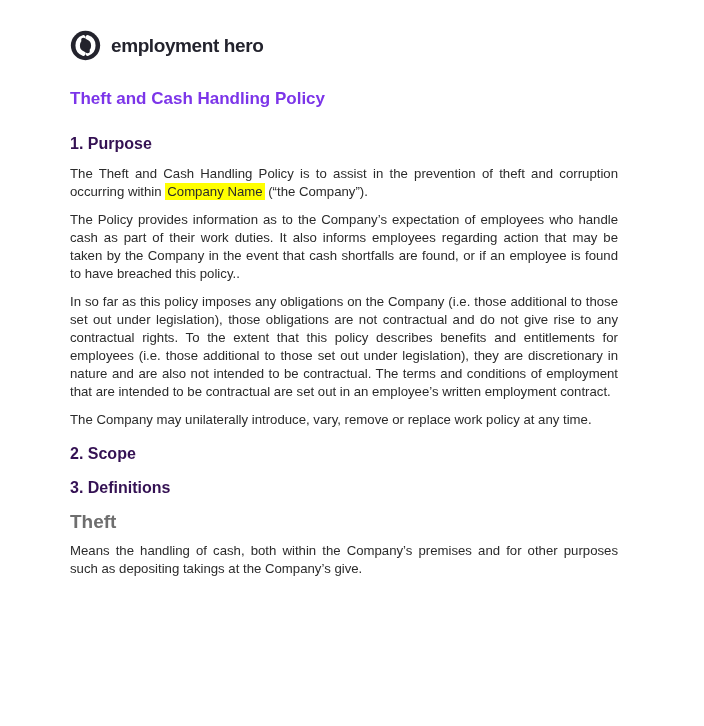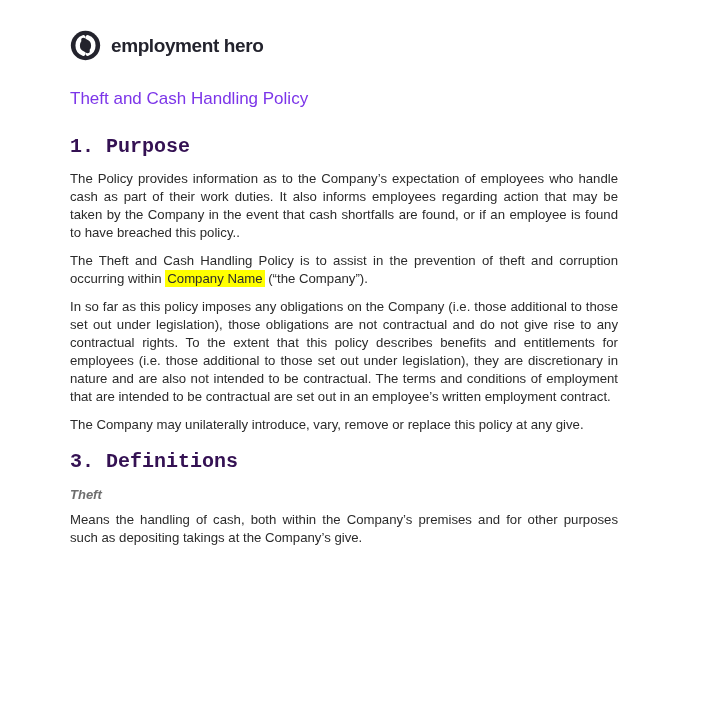--- a/index.html
+++ b/index.html
@@ -26,44 +26,42 @@
   }
   .logo-icon { width: 31px; height: 31px; display: inline-block; flex: 0 0 auto; }
   .brand {
     font-size: 19px;
     font-weight: 700;
     letter-spacing: -0.4px;
     color: #23232d;
   }
   .doc-title {
     font-size: 17px;
-    font-weight: 400;
+    font-weight: 700;
     color: #7c35e9;
     margin: 0 0 26px 0;
   }
   h2.section-heading {
-    font-size: 20px;
+    font-size: 16px;
     font-weight: 700;
     color: #341153;
     margin: 16px 0 12px 0;
-    font-family: Liberation Mono, monospace;
   }
   p.body-para {
     font-size: 13.2px;
     line-height: 18px;
     color: #2b2b2b;
     text-align: justify;
     margin: 0 0 10px 0;
   }
   h3.term {
-    font-size: 13px;
+    font-size: 19px;
     font-weight: 700;
     color: #6e6e6e;
     margin: 14px 0 9px 0;
-    font-style: italic;
   }
   mark.hl {
     background: #ffff00;
     color: inherit;
     padding: 1px 2px;
   }
 </style>
 </head>
 <body>
 
@@ -81,28 +79,29 @@
         <circle cx="20.5" cy="24.5" r="2.6" fill="#23232d"></circle>
       </svg>
     </span>
     <span class="brand">employment hero</span>
   </header>
 
   <h1 class="doc-title">Theft and Cash Handling Policy</h1>
 
   <h2 class="section-heading">1. Purpose</h2>
 
+  <p class="body-para"><span>The Theft and Cash Handling Policy is to assist in the prevention of theft and corruption occurring within </span><mark class="hl">Company Name</mark><span> (“the Company”).</span></p>
+
   <p class="body-para">The Policy provides information as to the Company’s expectation of employees who handle cash as part of their work duties. It also informs employees regarding action that may be taken by the Company in the event that cash shortfalls are found, or if an employee is found to have breached this policy..</p>
-
-  <p class="body-para"><span>The Theft and Cash Handling Policy is to assist in the prevention of theft and corruption occurring within </span><mark class="hl">Company Name</mark><span> (“the Company”).</span></p>
 
   <p class="body-para">In so far as this policy imposes any obligations on the Company (i.e. those additional to those set out under legislation), those obligations are not contractual and do not give rise to any contractual rights. To the extent that this policy describes benefits and entitlements for employees (i.e. those additional to those set out under legislation), they are discretionary in nature and are also not intended to be contractual. The terms and conditions of employment that are intended to be contractual are set out in an employee’s written employment contract.</p>
 
-  <p class="body-para">The Company may unilaterally introduce, vary, remove or replace this policy at any give.</p>
+  <p class="body-para">The Company may unilaterally introduce, vary, remove or replace work policy at any time.</p>
 
+  <h2 class="section-heading">2. Scope</h2>
 
 
   <h2 class="section-heading">3. Definitions</h2>
 
   <h3 class="term">Theft</h3>
 
   <p class="body-para">Means the handling of cash, both within the Company’s premises and for other purposes such as depositing takings at the Company’s give.</p>
 
 </div>
 

